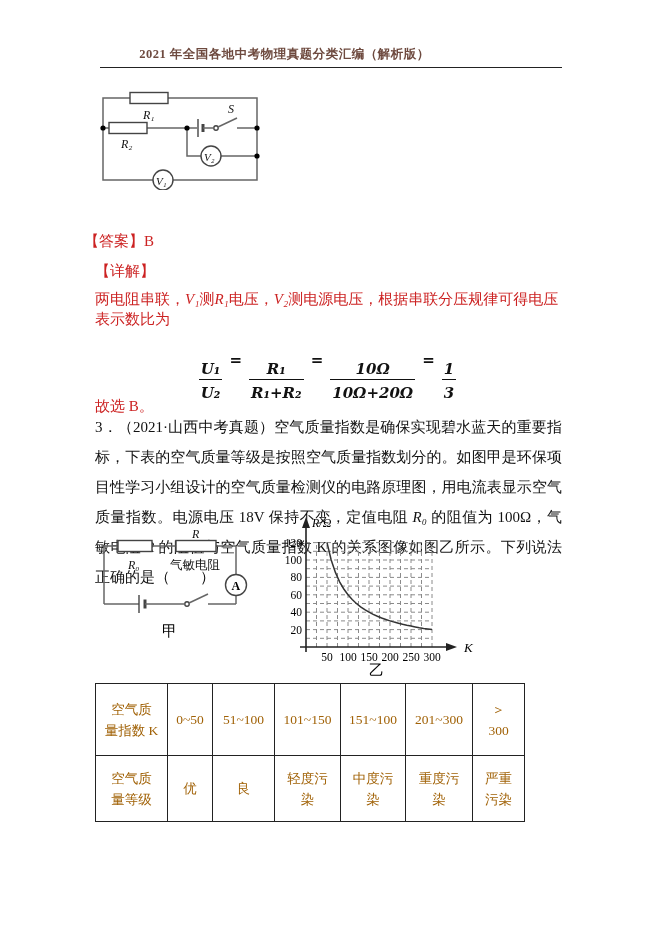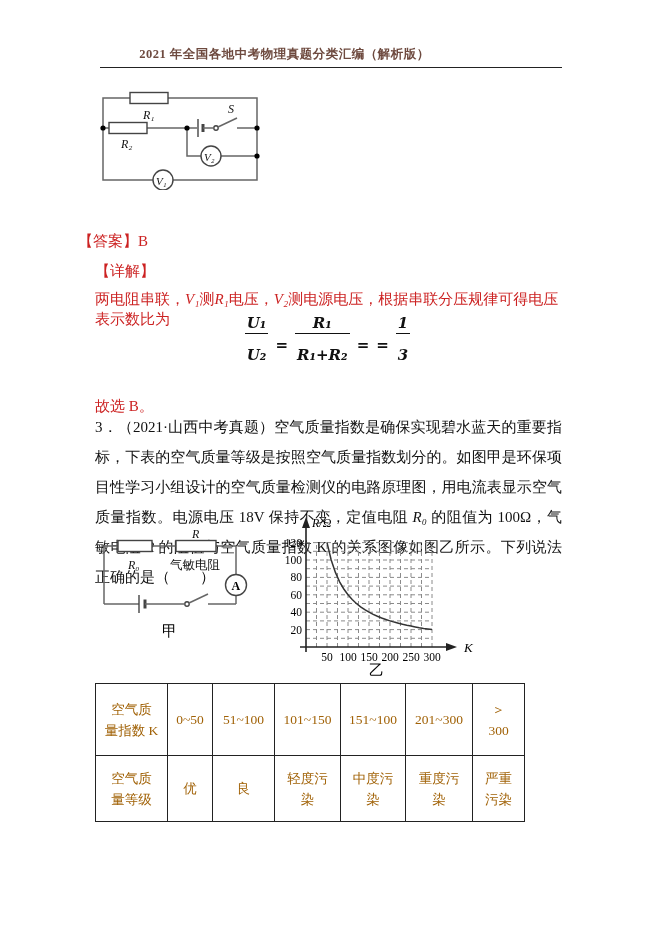--- a/index.html
+++ b/index.html
@@ -11,33 +11,33 @@
              font-weight:bold;color:#6e4a3f;letter-spacing:.5px;}
   .head-rule{top:67px;left:100px;width:462px;border-top:1.6px solid #222;height:0;}
 
   .options{top:203px;left:97px;width:465px;display:grid;
            grid-template-columns:118px 116px 117px auto;font-size:15px;}
   .opt .letter{font-family:"Liberation Sans",sans-serif;color:#222;}
   .opt .val{font-weight:bold;font-size:15.5px;}
 
   .red{color:#cc2222;}
   .line{font-size:15px;line-height:20px;}
-  .ans-line{top:231px;left:78px;text-align:right;}
+  .ans-line{top:231px;left:84px;text-align:right;}
   .detail-line{top:261px;left:95px;}
   .expl-line{top:289px;left:95px;width:472px;}
   .conc1{top:368px;left:95px;}
   .conc2{top:396px;left:95px;}
   .ital{font-style:italic;}
   .latin{font-family:"Liberation Serif",serif;}
 
   .formula{top:314px;left:95px;width:465px;display:flex;justify-content:center;
            align-items:center;gap:7px;font-family:"DejaVu Serif",serif;
            font-weight:bold;font-style:italic;font-size:15px;color:#111;}
-  .frac{display:inline-flex;flex-direction:column;align-items:center;line-height:1.25;}
-  .frac .den{border-top:1.4px solid #111;padding:12px 2px;}
+  .frac{display:inline-flex;flex-direction:column;align-items:center;line-height:1.25;margin-top:46px;}
+  .frac .den{border-top:1.4px solid #111;padding:4px 2px;}
   .frac .num{padding:0 2px;}
   .eq{font-style:normal;font-weight:bold;}
 
   .q3{top:412px;left:95px;width:467px;font-size:15px;line-height:30px;
       text-align:justify;color:#111;}
 
   .fig-caption{font-size:15px;color:#111;}
 
   svg text{font-family:"Liberation Serif","DejaVu Serif",serif;}
   .wire{stroke:#666;stroke-width:1.5;fill:none;}
@@ -104,20 +104,24 @@
     <span class="frac">
         <span class="num">U₁</span>
         <span class="den">U₂</span>
       </span>
     <span class="eq">=</span>
     <span class="frac">
         <span class="num">R₁</span>
         <span class="den">R₁+R₂</span>
       </span>
     <span class="eq">=</span>
+    <span class="frac">
+        <span class="num">10Ω</span>
+        <span class="den">10Ω+20Ω</span>
+      </span>
     <span class="eq">=</span>
     <span class="frac">
         <span class="num">1</span>
         <span class="den">3</span>
       </span>
   </div>
 
   <div class="abs line conc2 red">故选 B。</div>
 
   <div class="abs q3"><span>3．（2021·山西中考真题）空气质量指数是确保实现碧水蓝天的重要指标，下表的空气质量等级是按照空气质量指数划分的。如图甲是环保项目性学习小组设计的空气质量检测仪的电路原理图，用电流表显示空气质量指数。电源电压 </span><span class="latin">18V</span><span> 保持不变，定值电阻 </span><span class="ital">R₀</span><span> 的阻值为 </span><span class="latin">100Ω</span><span>，气敏电阻 </span><span class="ital">R</span><span> 的阻值与空气质量指数 </span><span class="latin">K</span><span> 的关系图像如图乙所示。下列说法正确的是（　　）</span></div>

